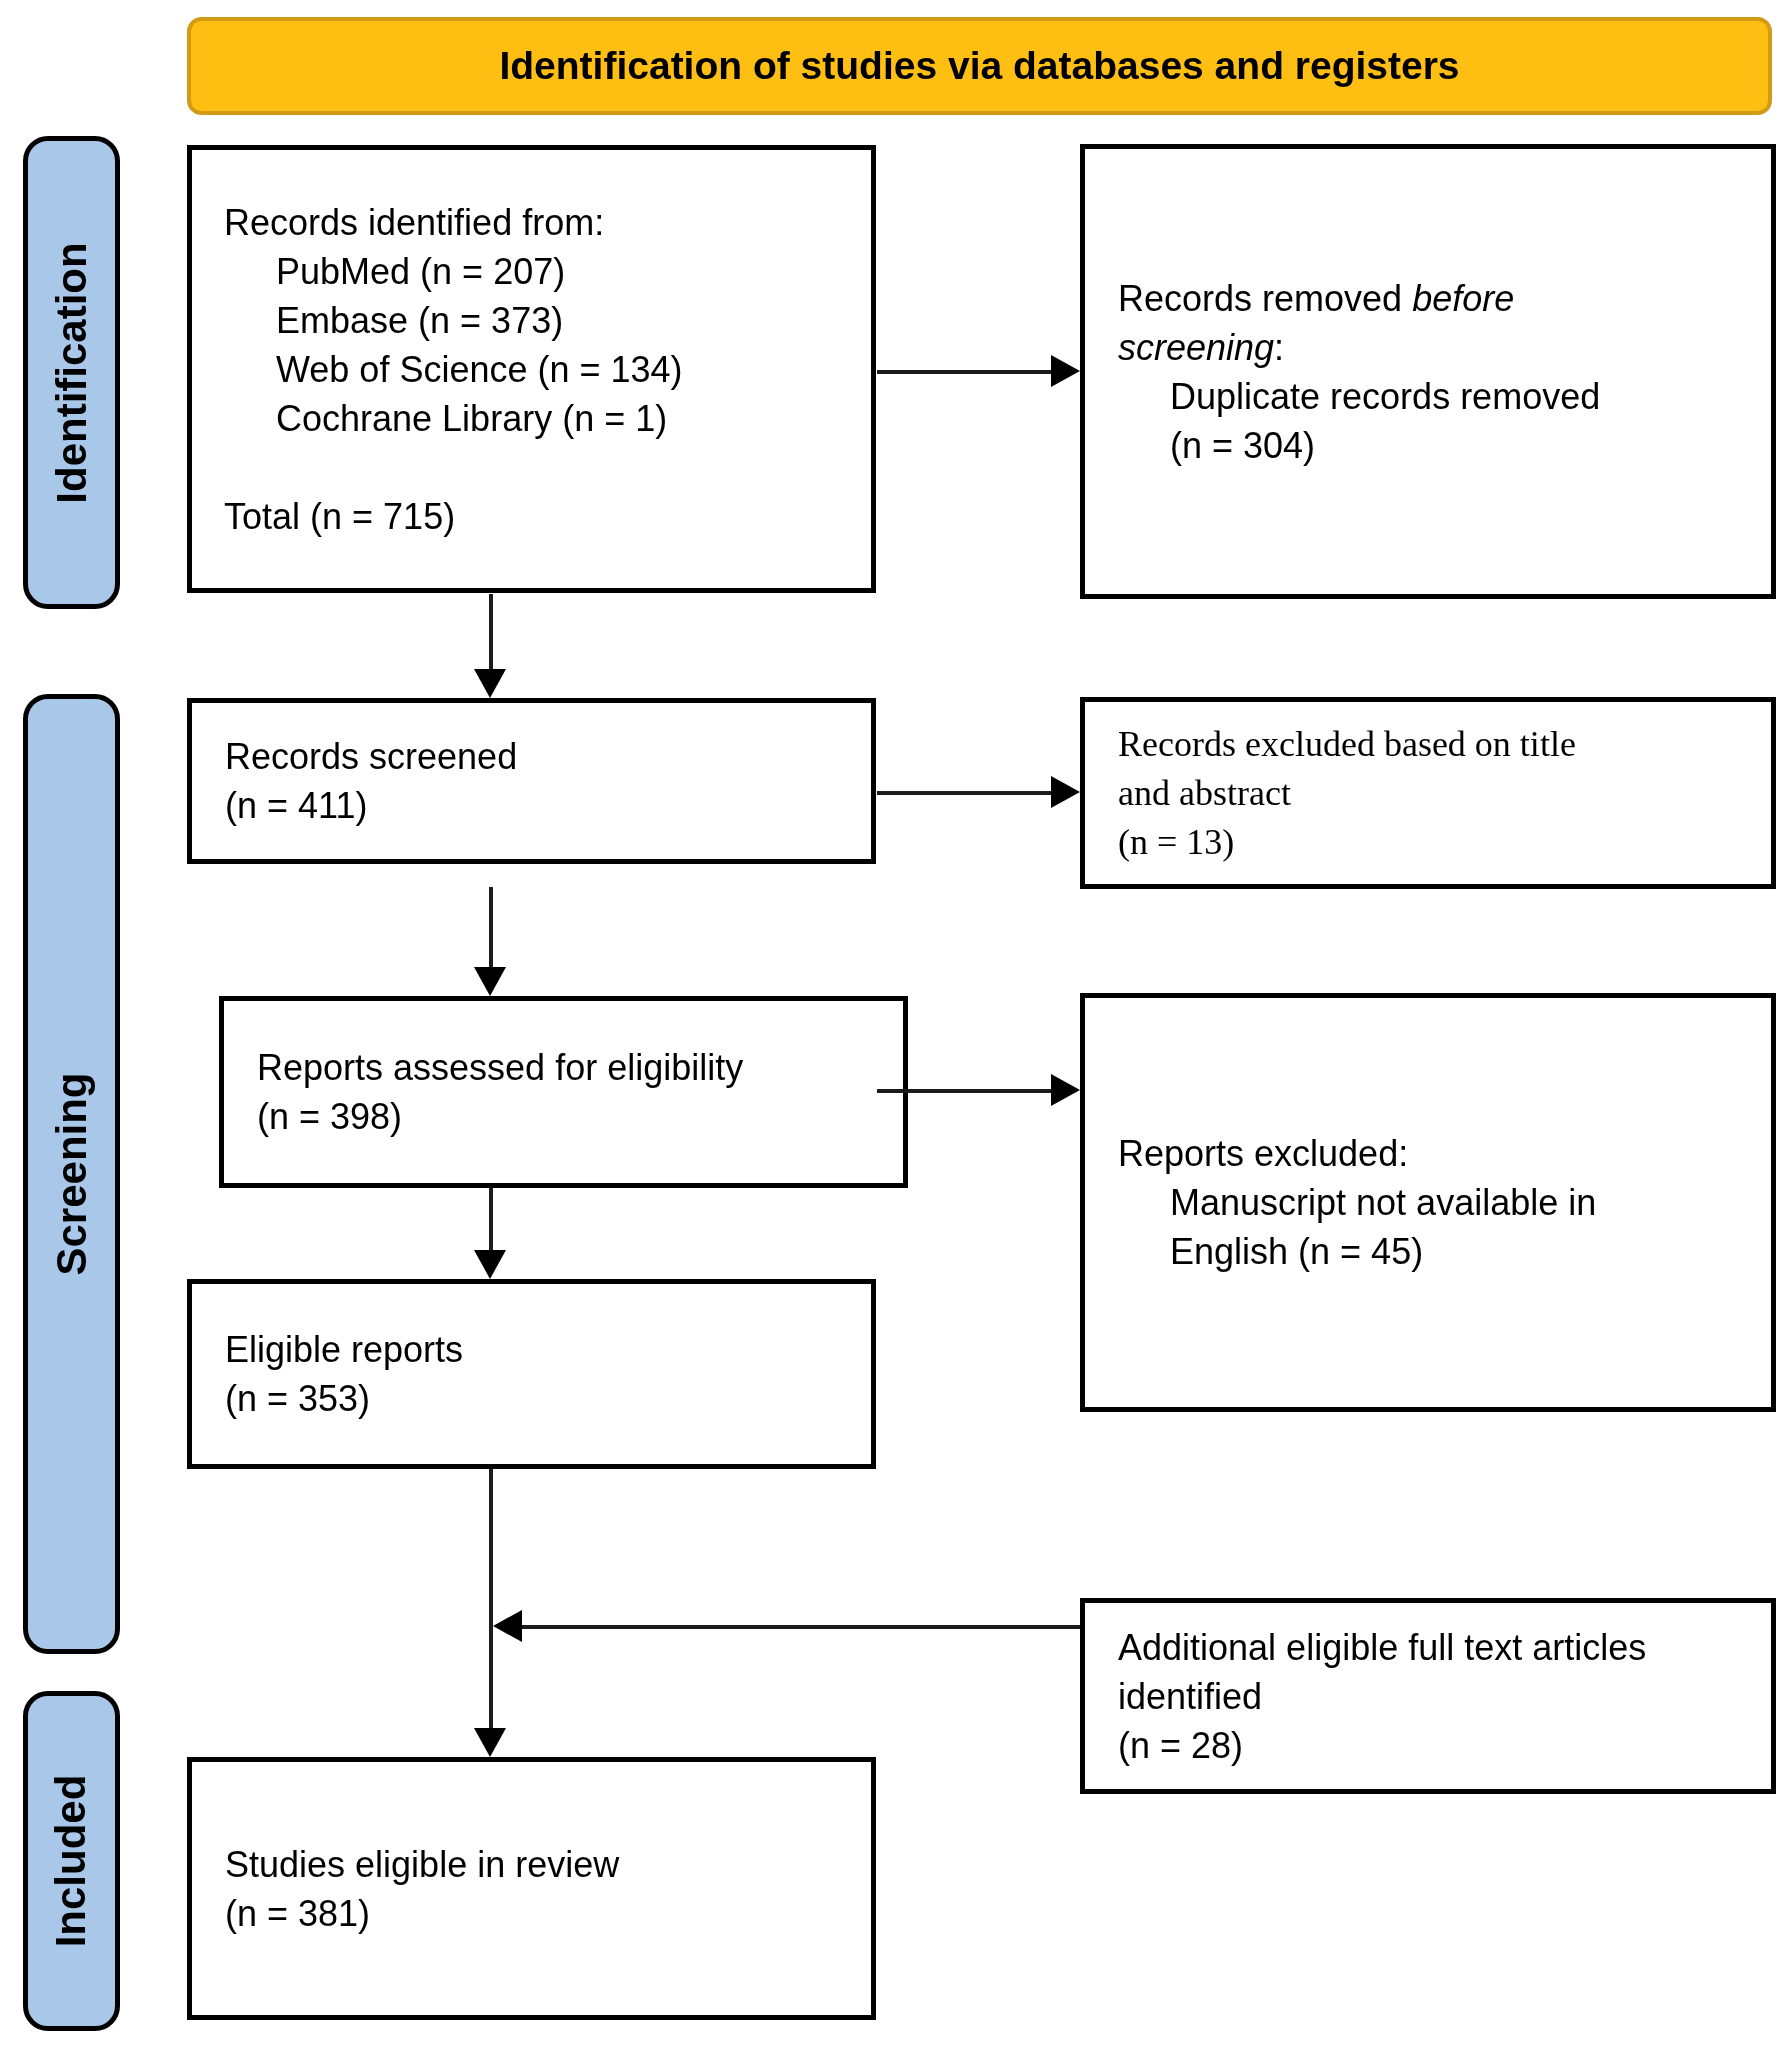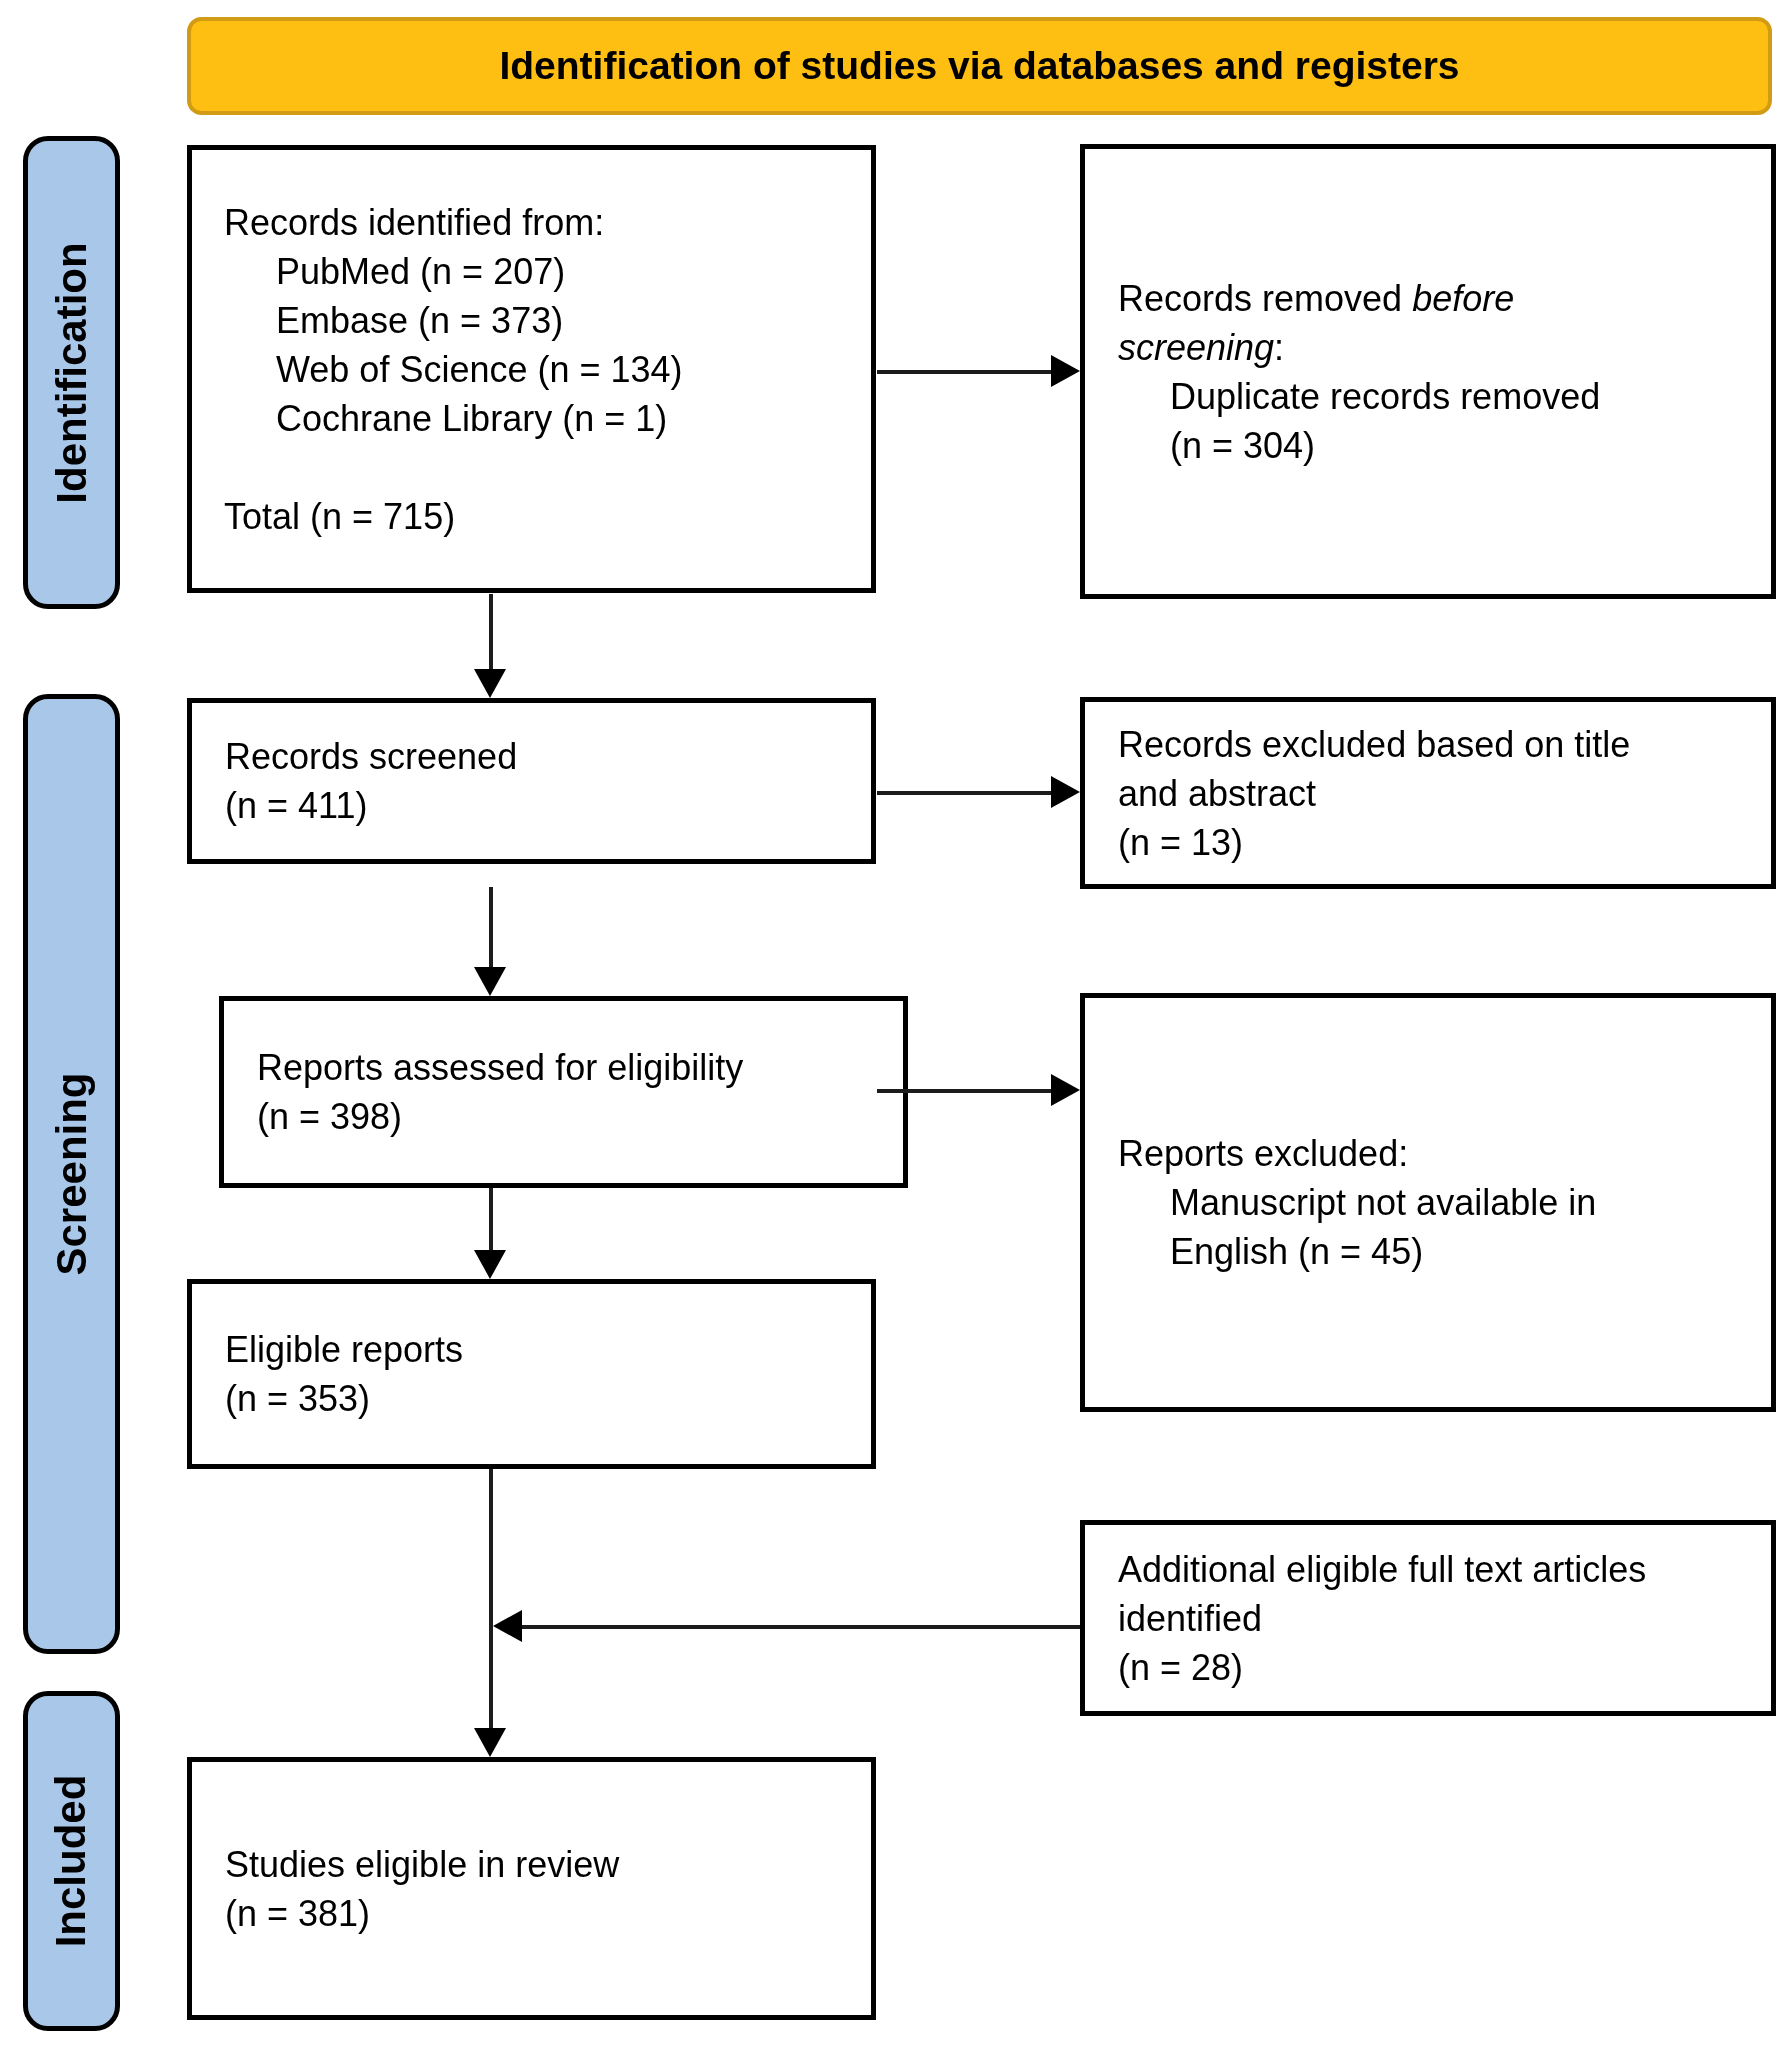--- a/index.html
+++ b/index.html
@@ -28,25 +28,25 @@
   .box {
     position:absolute; background:#fff; border:5.8px solid #000; box-sizing:border-box;
     display:flex; flex-direction:column; justify-content:center;
     padding:14.5px 33px; font-size:36px; line-height:49px;
   }
   .col-left  { left:187px;  width:689px; }
   .col-right { left:1080px; width:696px; }
   #box-identified       { top:145px;  height:448px;padding-left:32px; }
   #box-removed          { top:144px;  height:455px; }
   #box-screened         { top:698px;  height:166px; }
-  #box-excluded-title   { top:697px;  height:192px; }
+  #box-excluded-title   { top:697px;  height:192px;font-family:Liberation Serif, serif; }
   #box-assessed         { top:996px; height:192px;margin-left:32px; }
   #box-reports-excluded { top:993px; height:419px; }
   #box-eligible         { top:1279px; height:190px; }
-  #box-additional       { top:1520px; height:196px; }
+  #box-additional       { top:1598px; height:196px; }
   #box-included         { top:1757px; height:263px; }
   .line { white-space:nowrap; }
   .indent { padding-left:52px; }
   .spacer { height:49px; }
   .it { font-style:italic;margin-top:48px; }
   
   .hline { position:absolute; height:3.6px; background:#1c1c1c; }
   .vline { position:absolute; width:3.6px;  background:#1c1c1c; }
   .ah-right { position:absolute; width:0; height:0;
     border-top:16.7px solid transparent; border-bottom:16.7px solid transparent; border-left:29px solid #000; }

